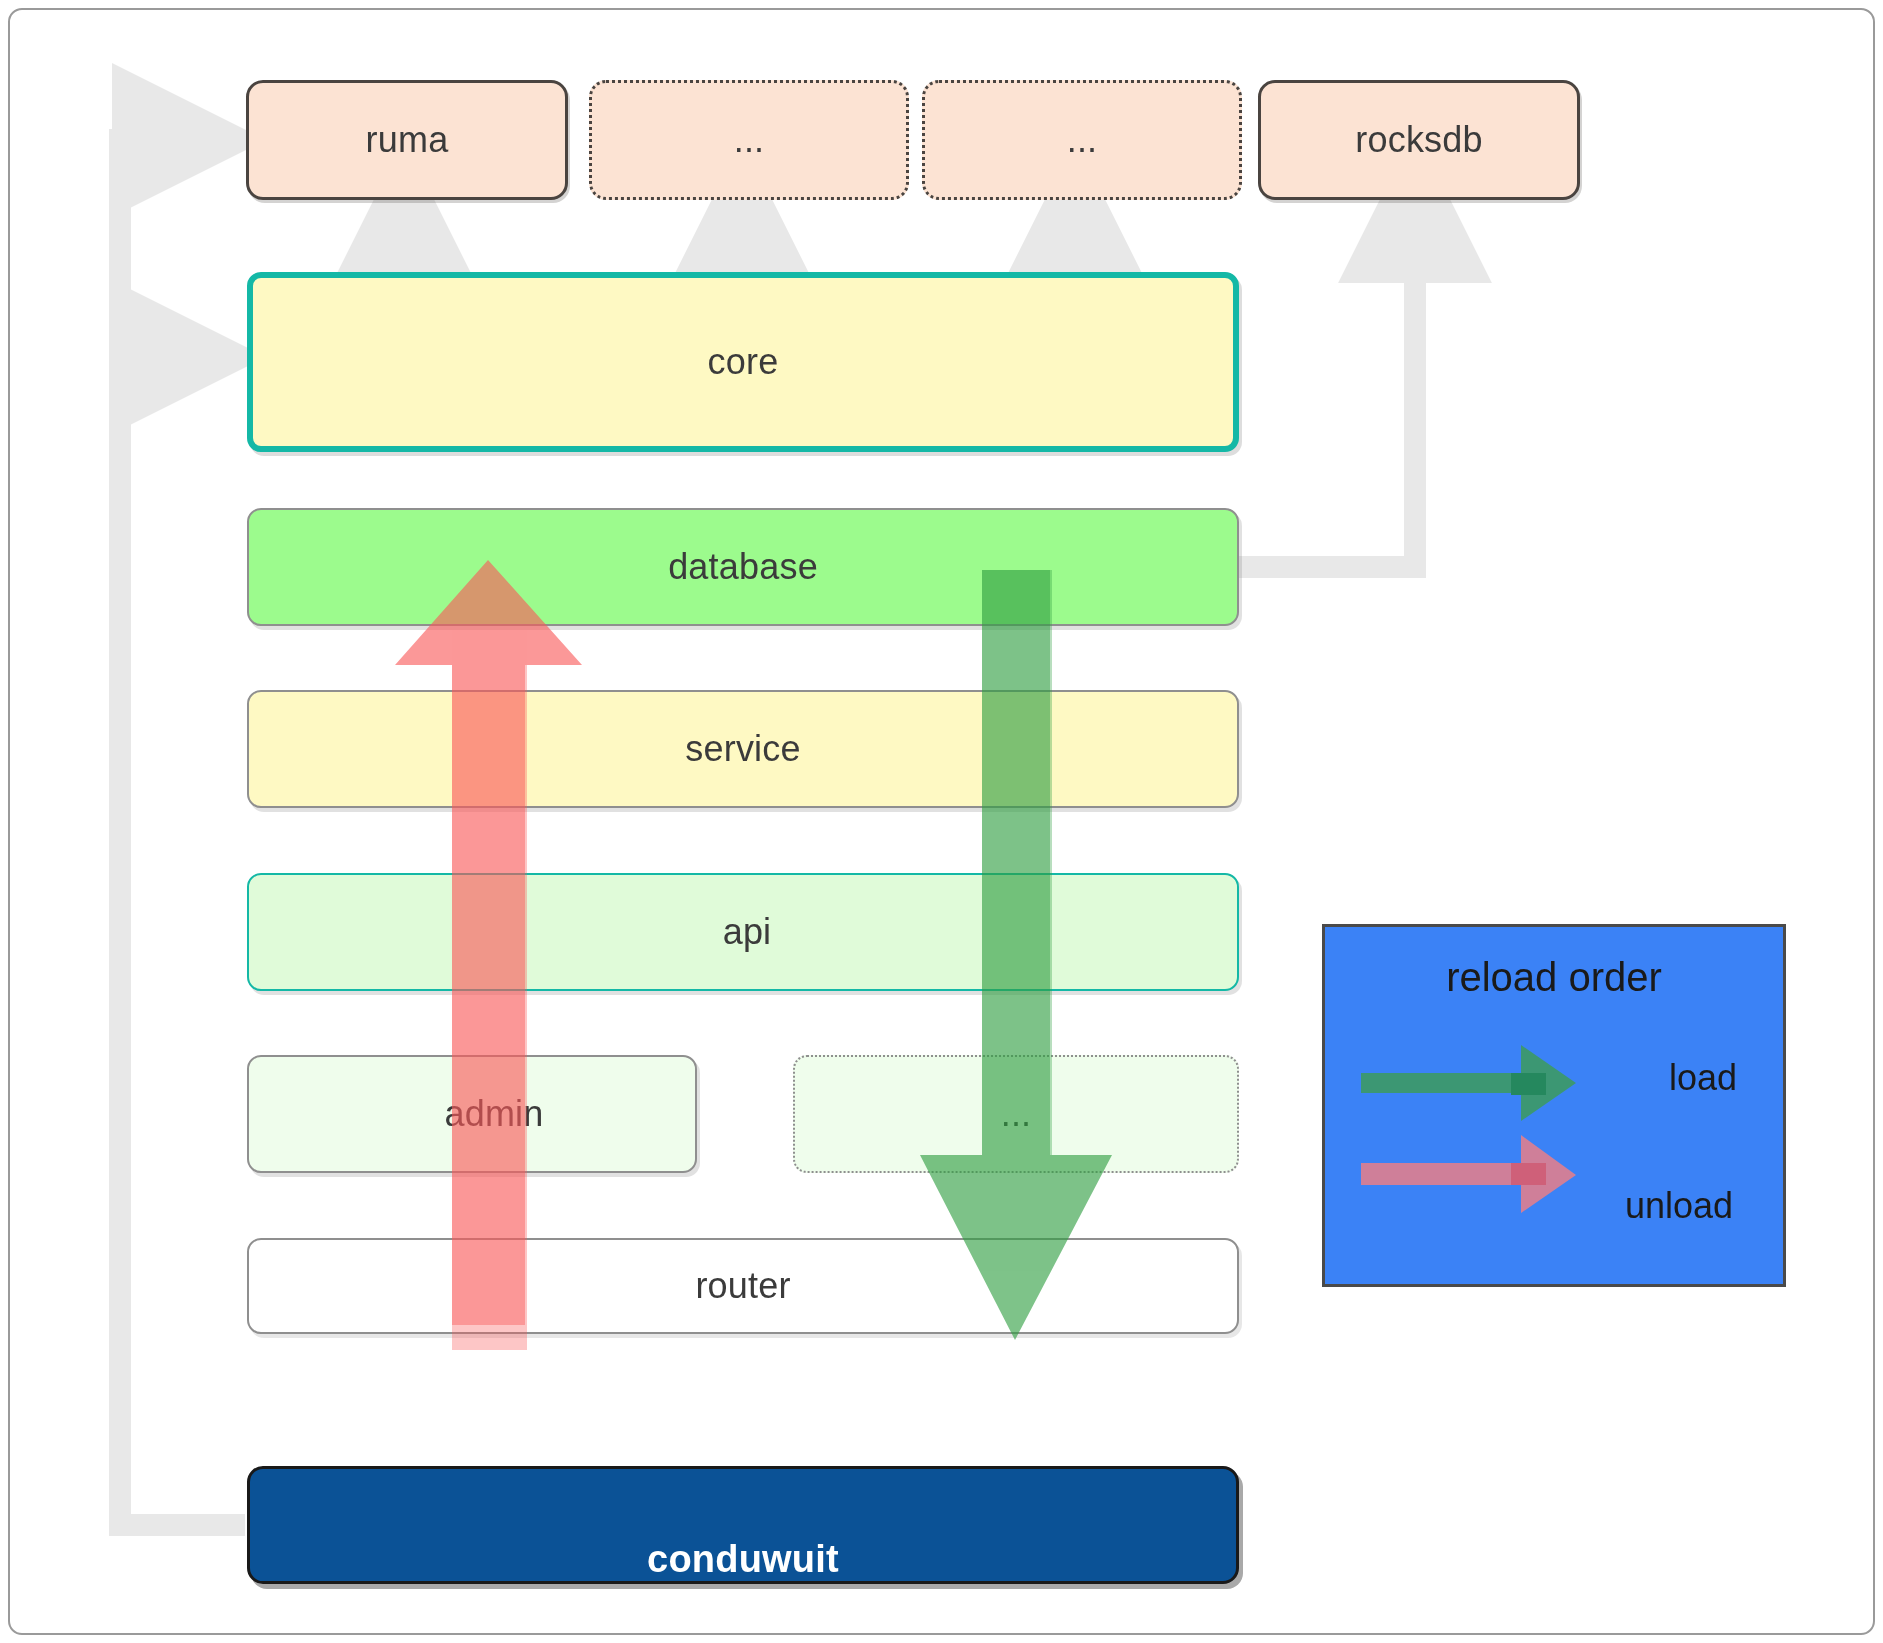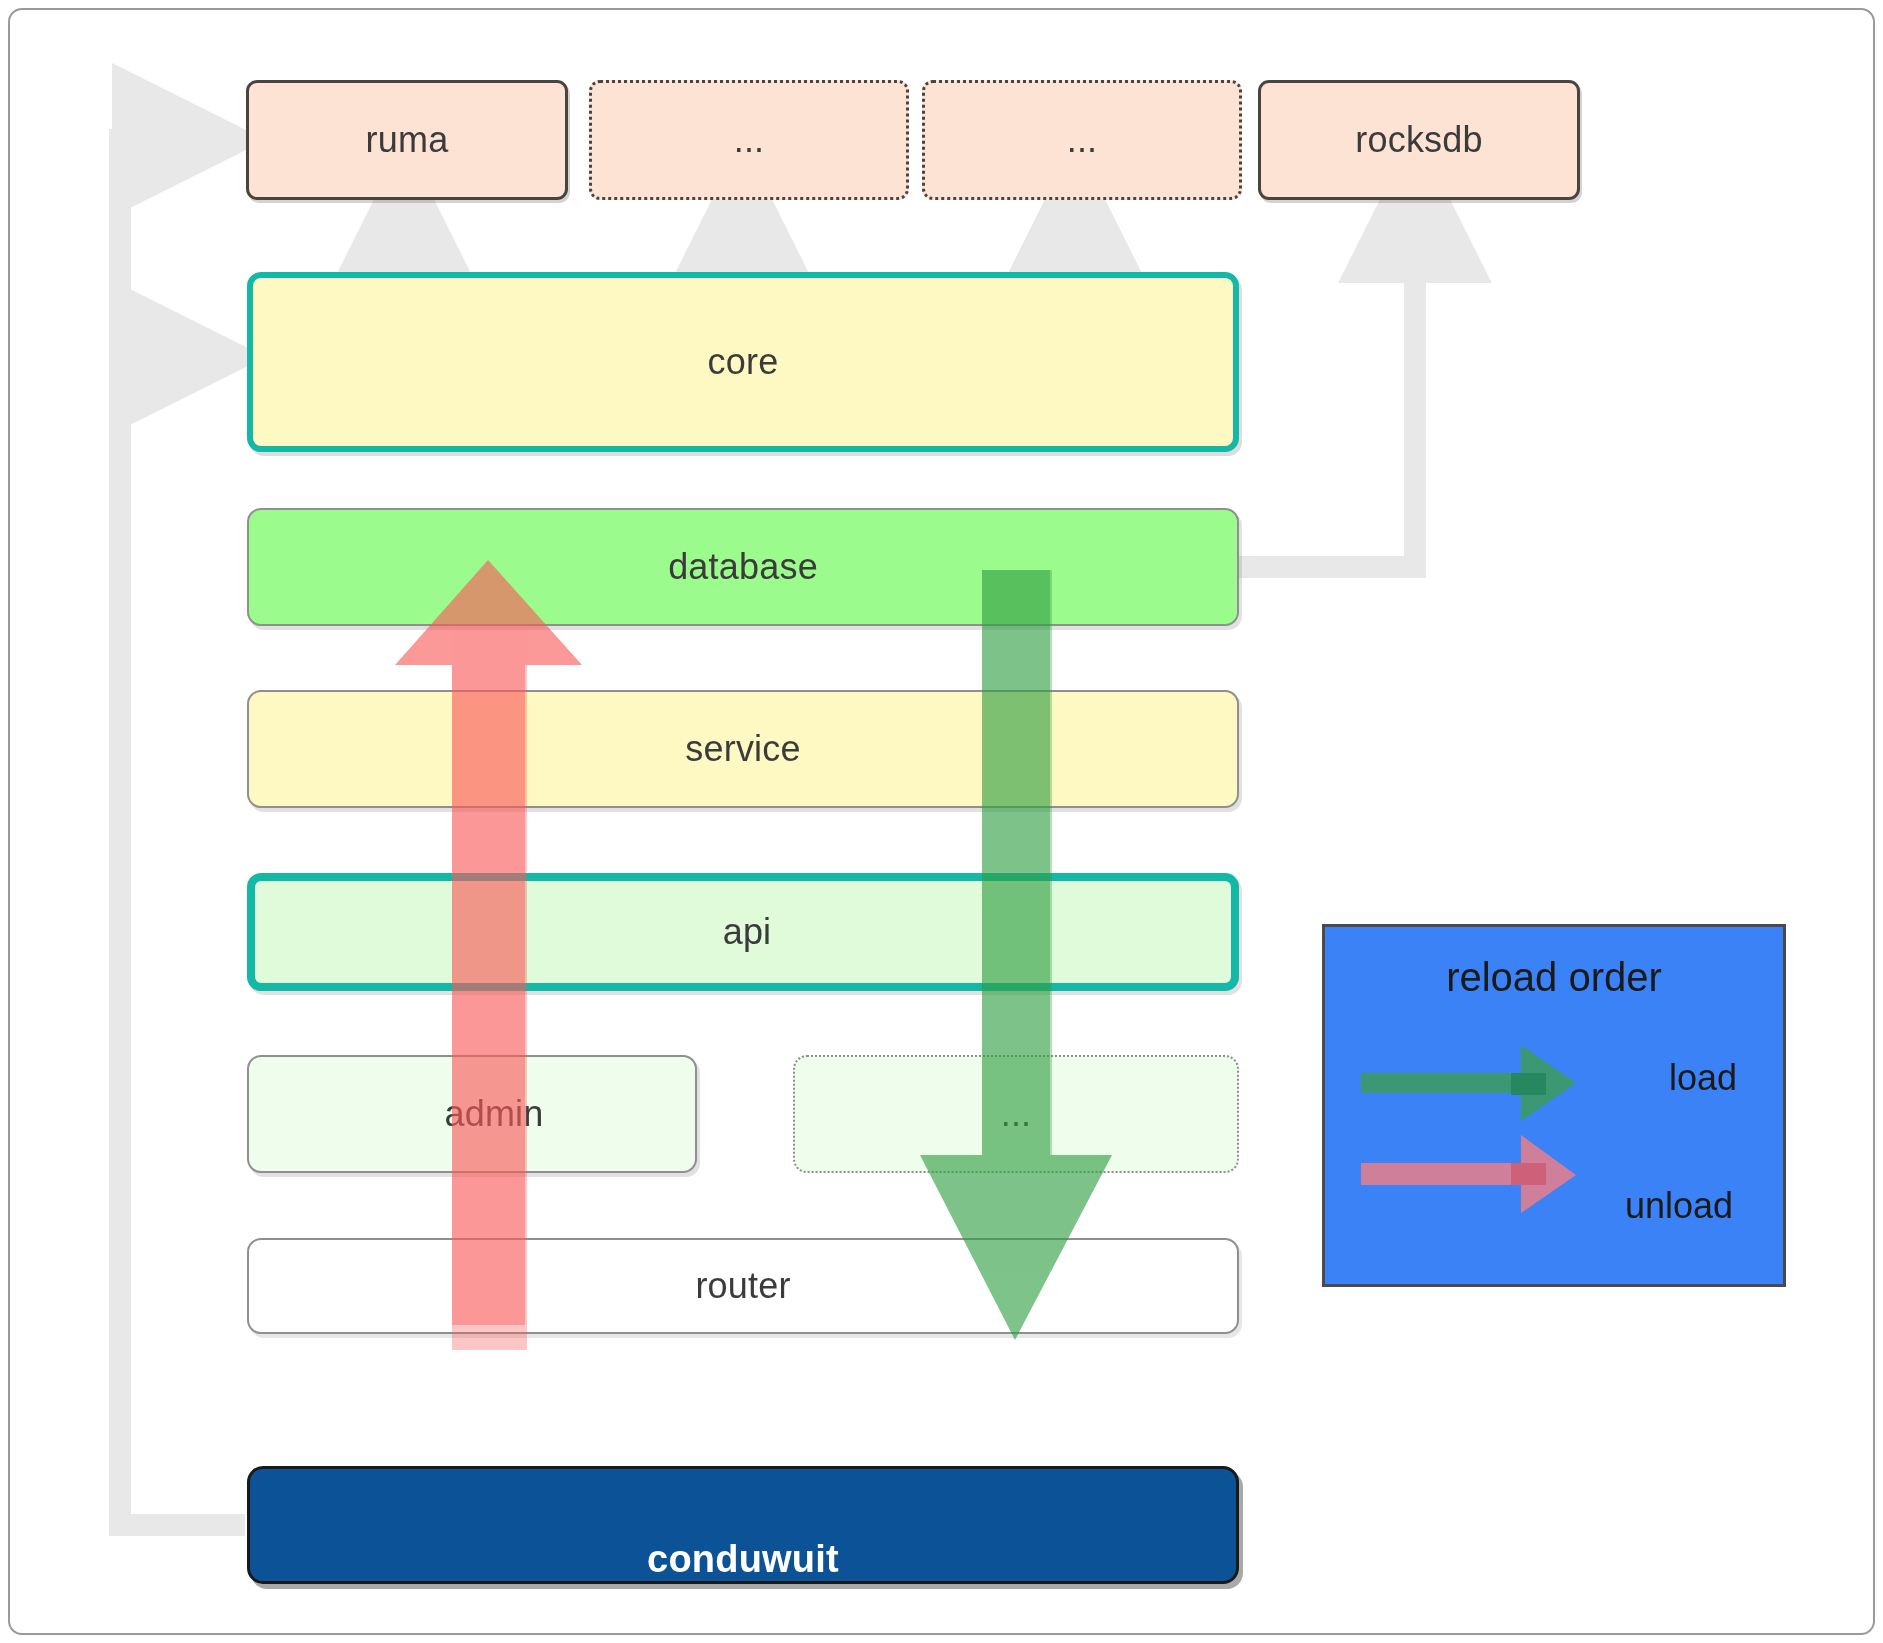--- a/index.html
+++ b/index.html
@@ -41,21 +41,21 @@
     align-items: center;
     justify-content: center;
     border-radius: 14px;
     font-size: 36px;
     color: #3b3b3b;
     letter-spacing: 0.2px;
   }
   .node-dep {
     background: #fce3d3;
     border: 3px solid #4a4440;
-    border-radius: 11px;
+    border-radius: 17px;
     box-shadow: 2px 3px 0 rgba(60,55,50,0.22);
   }
   .node-dep.dotted {
     border: 3px dotted #4a4440;
     box-shadow: none;
   }
   .node-core {
     background: #fef9c3;
     border: 6px solid #14b8a6;
     box-shadow: 3px 4px 0 rgba(120,120,120,0.25);
@@ -65,21 +65,21 @@
     border: 2px solid #8f8f8f;
     box-shadow: 3px 4px 0 rgba(120,120,120,0.22);
   }
   .node-service {
     background: #fef9c3;
     border: 2px solid #8f8f8f;
     box-shadow: 3px 4px 0 rgba(120,120,120,0.22);
   }
   .node-api {
     background: #e0fbd9;
-    border: 8px solid #14b8a6;
+    border: 2px solid #14b8a6;
     box-shadow: 3px 4px 0 rgba(120,120,120,0.22);
     padding-left: 8px;
   }
   .node-admin {
     background: #effdec;
     border: 2px solid #8f8f8f;
     box-shadow: 3px 4px 0 rgba(120,120,120,0.22);
   }
   .node-admin.dotted {
     border: 2px dotted #8f8f8f;

